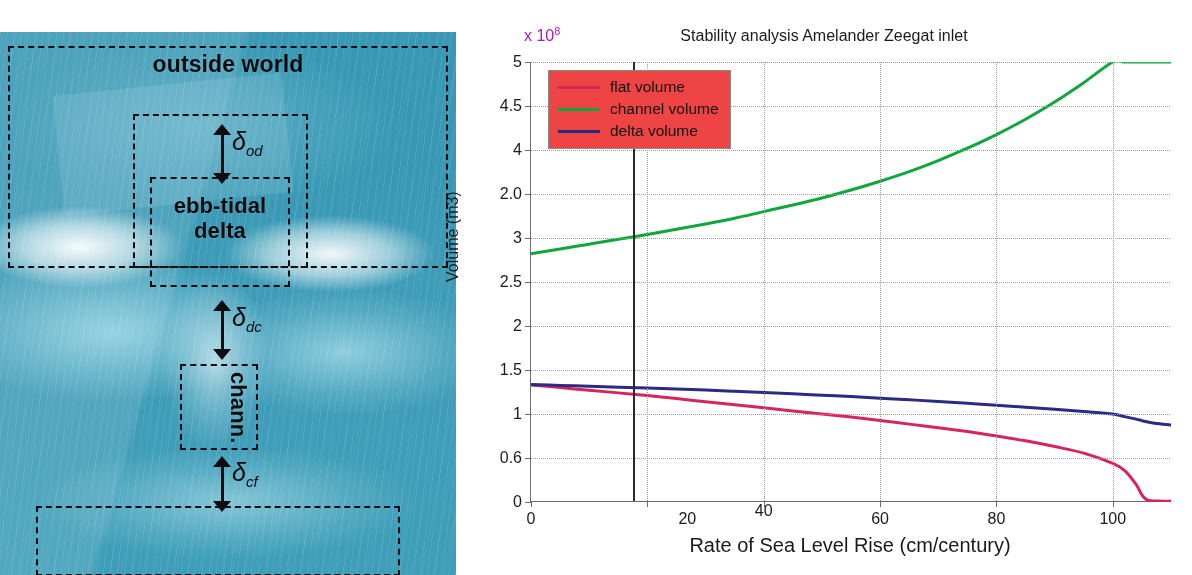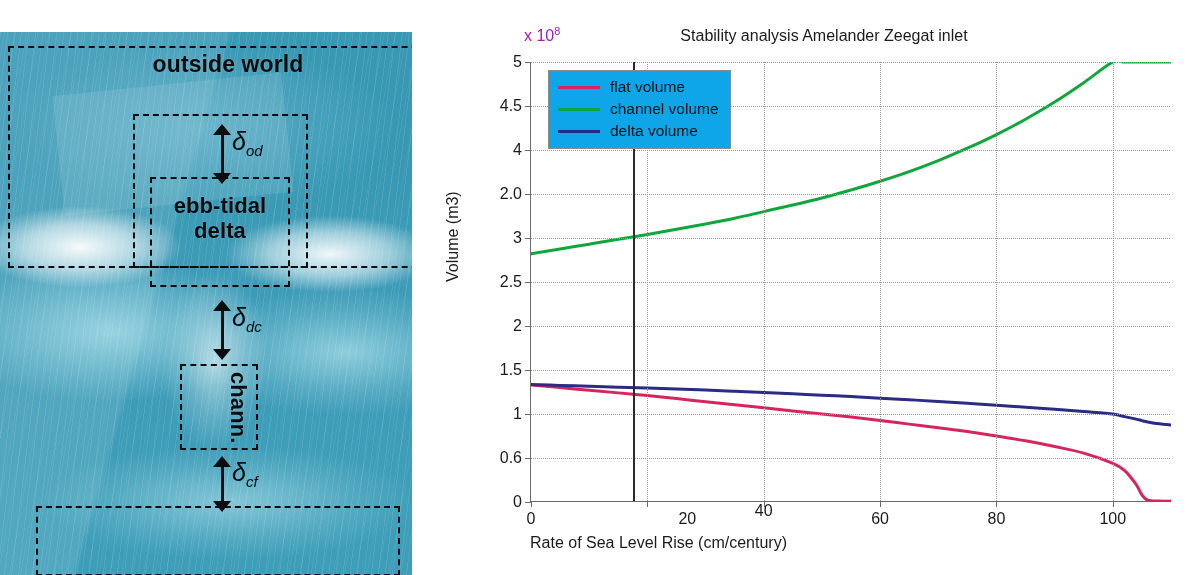--- a/index.html
+++ b/index.html
@@ -6,21 +6,21 @@
   html,body{margin:0;padding:0;background:#ffffff;}
   body{
     width:1192px;height:575px;overflow:hidden;
     font-family:"Liberation Sans","DejaVu Sans",sans-serif;
     position:relative;
   }
   #root{position:absolute;inset:0;background:#fff;}
 
   
   #satellite-panel{
-    position:absolute;left:0;top:32px;width:412px;height:543px;
+    position:absolute;left:0;top:32px;width:456px;height:543px;
     overflow:hidden;
   }
   .sat-base{
     position:absolute;inset:0;
     background:#3e9cb8;
   }
   
   .sat-l1{position:absolute;inset:0;
     background:
       radial-gradient(ellipse 150px 60px at 80px 215px, rgba(255,255,255,.95) 0%, rgba(255,255,255,.55) 38%, rgba(255,255,255,0) 68%),
@@ -143,34 +143,34 @@
     border-top:1.4px solid #6b6b6b;}
   .xtick-mark{position:absolute;bottom:-6px;height:6px;width:0;
     border-left:1.4px solid #6b6b6b;}
 
   #ylabel{
     position:absolute;left:-12px;top:282px;
     transform:rotate(-90deg);transform-origin:0 0;
     font-size:16px;color:#1b1b1b;white-space:nowrap;
   }
   #xlabel{
-    position:absolute;left:74px;width:640px;top:534px;text-align:left;
-    font-size:16px;color:#1b1b1b;
+    position:absolute;left:74px;width:640px;top:534px;text-align:center;
+    font-size:20px;color:#1b1b1b;
   }
 
   
   #ref-line{
     position:absolute;top:0;bottom:0;width:0;
     border-left:2.4px solid #2a2a2a;
   }
 
   
   #legend{
     position:absolute;left:17px;top:8px;
-    background:#0ea5e9;border:1.3px solid #8a8a8a;
+    background:#ef4444;border:1.3px solid #8a8a8a;
     padding:5px 11px 6px 9px;
     box-sizing:border-box;
   }
   .legend-row{display:flex;align-items:center;height:22px;}
   .legend-swatch{width:42px;height:0;border-top:3px solid #000;margin-right:10px;}
   .legend-text{font-size:15.5px;color:#111;white-space:nowrap;}
 
   svg{display:block;}
 </style>
 </head>

